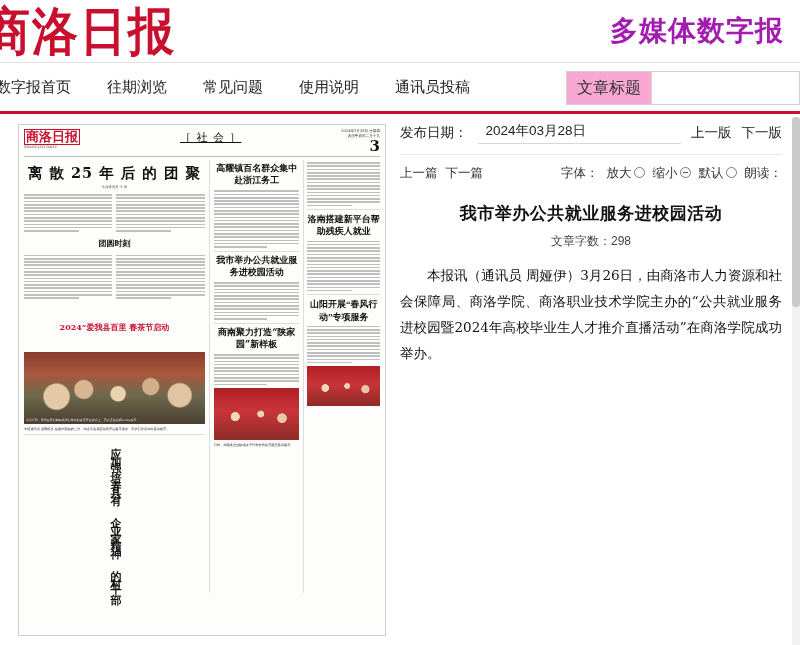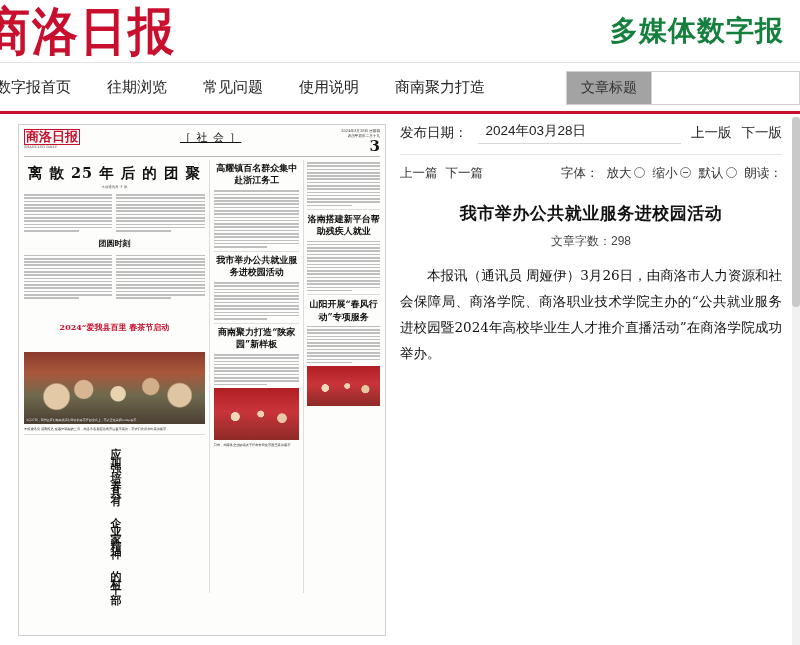--- a/index.html
+++ b/index.html
@@ -33,21 +33,21 @@
     color: #c8102e;
     letter-spacing: 2px;
     line-height: 1;
     transform: scaleY(1.12);
     white-space: nowrap;
   }
   .media-title {
     font-family: Liberation Mono, monospace;
     font-weight: bold;
     font-size: 28px;
-    color: #15803d;
+    color: #a21caf;
     letter-spacing: 1px;
     white-space: nowrap;
     padding-right: 4px;
   }
 
   
   .navbar {
     height: 52px;
     border-top: 1px solid #e2e2e2;
     border-bottom: 3px solid #c8102e;
@@ -74,22 +74,22 @@
     position: absolute;
     right: 0;
     top: 8px;
     display: flex;
     align-items: stretch;
     height: 34px;
   }
   .search-select {
     width: 86px;
     border: 1px solid #d0d0d0;
-    background: #a3a3a3;
-    font-size: 14px;
+    background: #f9a8d4;
+    font-size: 16px;
     color: #333;
     padding: 0 6px;
     display: flex;
     align-items: center;
     justify-content: center;
   }
   .search-input {
     width: 148px;
     border: 1px solid #d0d0d0;
     border-left: none;
@@ -170,21 +170,21 @@
   }
 
   .paper-cols {
     display: flex;
     gap: 4px;
     margin-top: 3px;
   }
   .pcol { }
   .pcol.c1 { width: 52%; }
   .pcol.c2 { width: 26%; border-left: 1px solid #ddd; padding-left: 4px; font-family: Liberation Mono, monospace; }
-  .pcol.c3 { width: 22%; border-left: 1px solid #ddd; padding-left: 3px; }
+  .pcol.c3 { width: 22%; border-left: 1px solid #ddd; padding-left: 3px; font-family: Liberation Serif, serif; }
 
   .headline-main {
     font-size: 14.5px;
     font-weight: bold;
     color: #111;
     text-align: center;
     letter-spacing: 1px;
     margin: 4px 0 2px;
   }
   .byline {
@@ -381,21 +381,21 @@
   </div>
   <div class="media-title">多媒体数字报</div>
 </div>
 
 <div class="navbar">
   <div class="nav-items">
     <div class="nav-item">数字报首页</div>
     <div class="nav-item">往期浏览</div>
     <div class="nav-item">常见问题</div>
     <div class="nav-item">使用说明</div>
-    <div class="nav-item">商南聚力打造</div>
+    <div class="nav-item">通讯员投稿</div>
   </div>
   <div class="search-area">
     <div class="search-select">文章标题</div>
     <input class="search-input" type="text" value="" style="">
   </div>
 </div>
 
 <div class="main">
 
   <div class="paper-pane">

